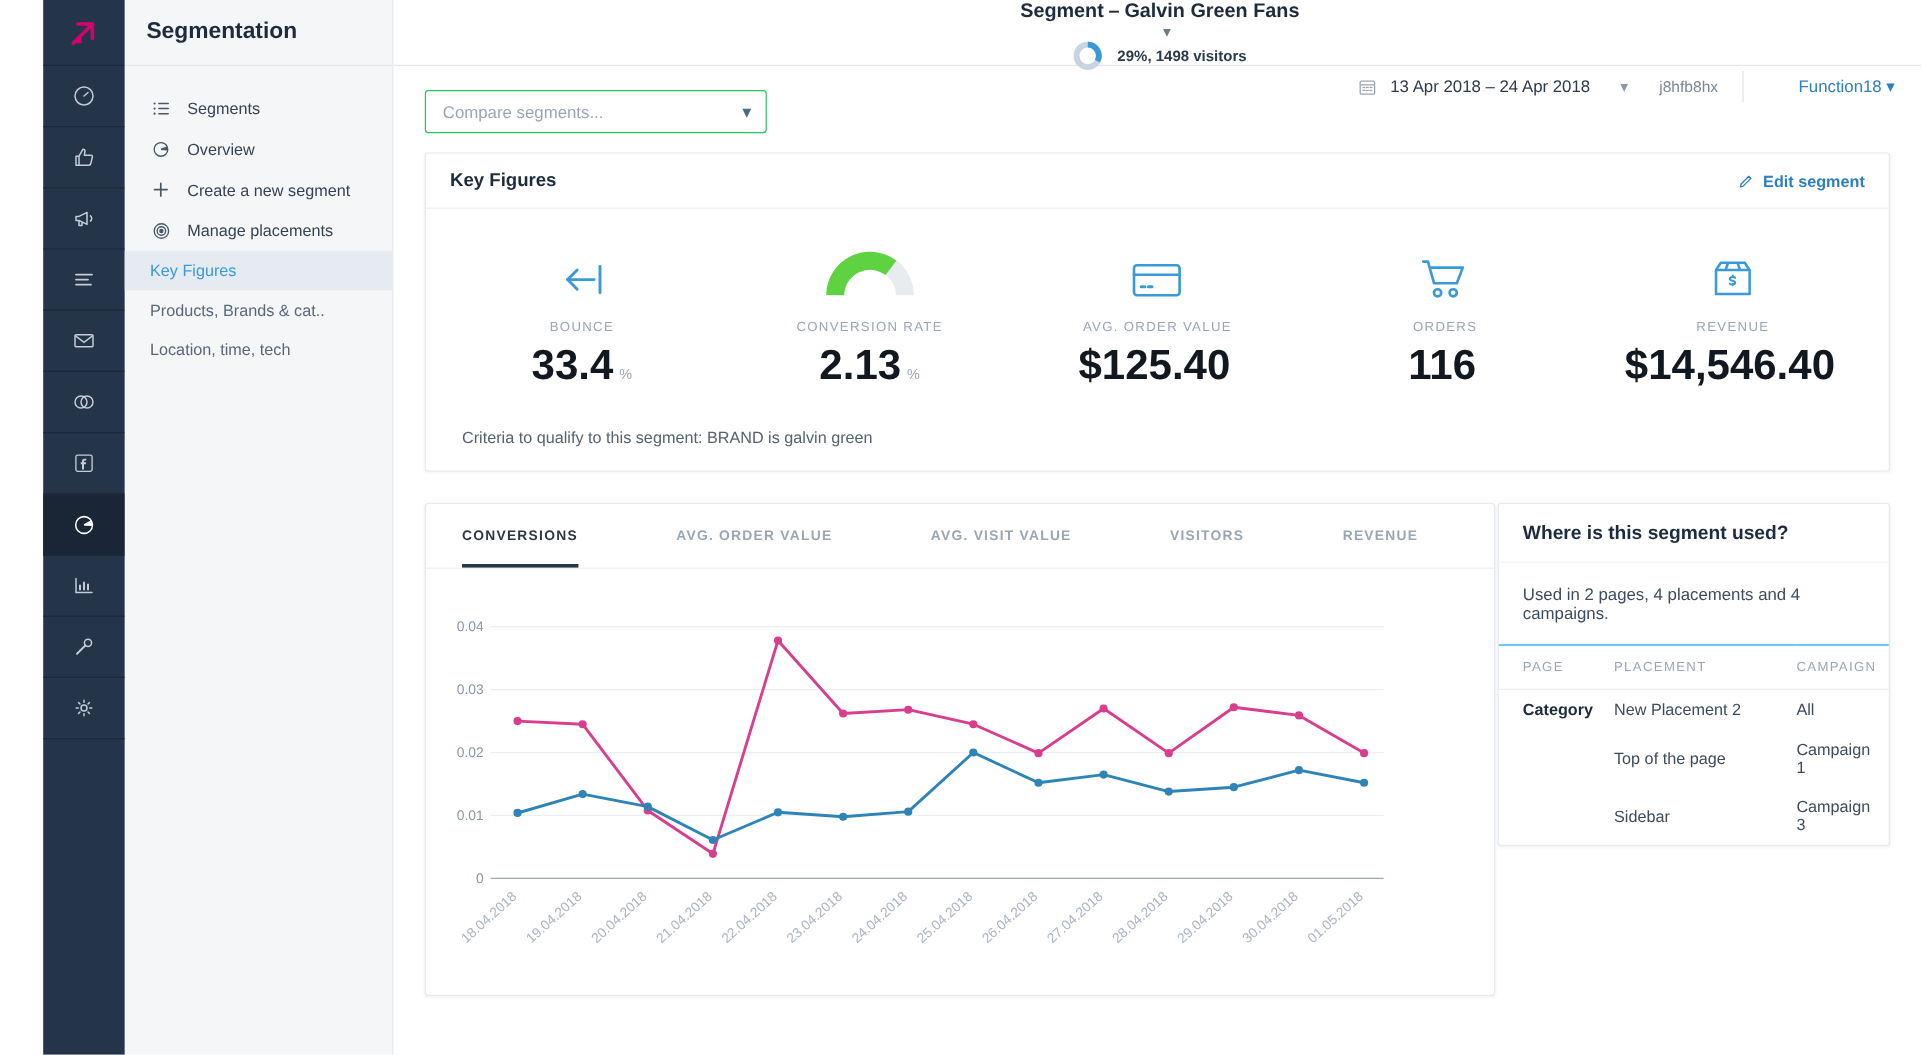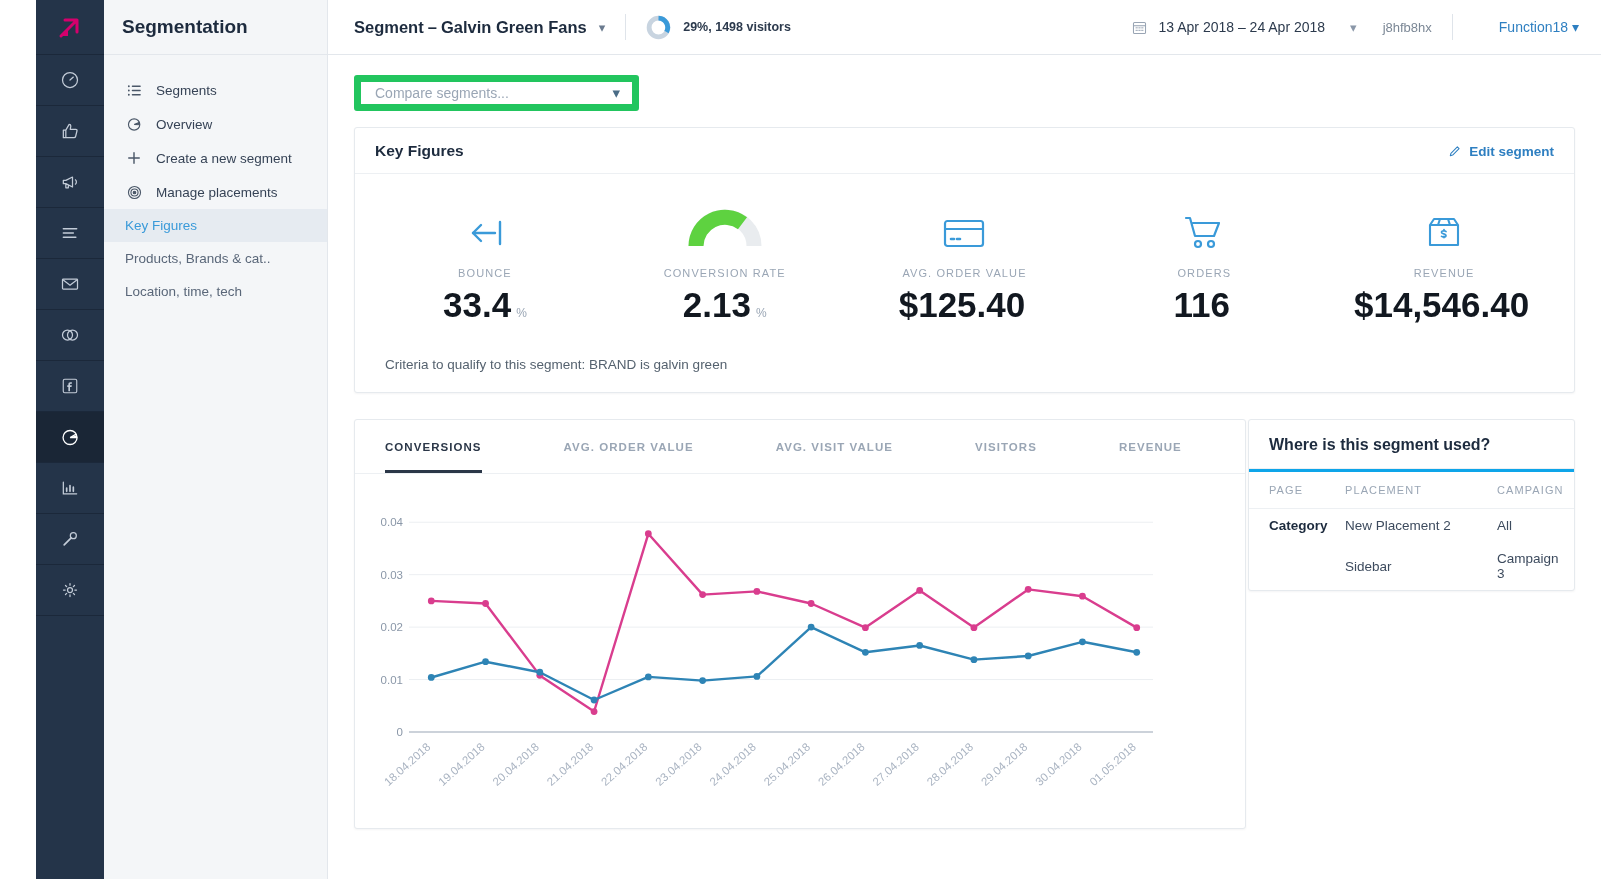--- a/index.html
+++ b/index.html
@@ -52,21 +52,21 @@
   .otp-line { height:1px; background:#d9dfe6; flex:1; }
   .sub-item {
     padding: 9px 12px 9px 21px; font-size: 13.5px; color: #5a6779; cursor:pointer;
   }
   .sub-item.active { background: #e6ebf1; color: #3a9ad9; }
 
   
   .main { flex: 1; display: flex; flex-direction: column; min-width: 0; background:#fff; }
   .topbar {
     height: 55px; border-bottom: 1px solid #e3e7ec; display: flex;
-    align-items: center; padding: 0 22px 0 26px; gap: 0;
+    align-items: center; padding: 0 22px 0 26px; gap: 0; flex-direction: column;
   }
   .seg-title { font-size: 16.5px; font-weight: bold; color: #1d2b3e; white-space: nowrap; }
   .seg-title .dash { font-weight: bold; margin: 0 4px; }
   .caret {
     margin-left: 12px; color: #6b7b8f; font-size: 13px; cursor: pointer;
   }
   .vdiv { width:1px; height:26px; background:#dfe4ea; margin: 0 20px; }
   .donut-wrap { display:flex; align-items:center; gap:12px; }
   .visitors-text { font-size: 12.5px; font-weight:bold; color:#2c3a4d; white-space:nowrap;}
   .top-right { margin-left:auto; display:flex; align-items:center; gap:0; }
@@ -74,21 +74,21 @@
   .dr-caret { color:#8a97a8; margin-left:14px; font-size:13px;}
   .acct { font-size:13px; color:#7b8795; margin-left:26px; }
   .func { font-size:14px; color:#2e7fc1; margin-left:26px; cursor:pointer; white-space:nowrap;}
 
   .content { flex:1; overflow:hidden; padding: 0 0 0 0; }
 
   .row-compare {
     display:flex; align-items:center; padding: 20px 26px 16px 26px;
   }
   .compare-select {
-    width: 285px; height: 36px; border:7px solid #22c55e; border-radius:3px;
+    width: 285px; height: 36px; border:1px solid #22c55e; border-radius:3px;
     background:#fff; display:flex; align-items:center; padding: 0 12px 0 14px;
     color:#9aa6b5; font-size:14px; cursor:pointer;
   }
   .compare-select .chev { margin-left:auto; color:#4a6c86; font-size: 15px;}
   .insights {
     margin-left: auto; margin-right: 12px; font-size:14px; color:#3d4b5e; display:flex; align-items:center; gap:6px;
   }
   .insights a { color:#2e7fc1; text-decoration:none; font-weight:bold; font-size:13.5px;}
   .insights .arw { color:#2e7fc1; font-size:13px; }
 
@@ -129,21 +129,21 @@
   .side-card {
     width: 327px; flex:none; border:1px solid #e6eaee; border-radius:3px; background:#fff;
     box-shadow: 0 1px 2px rgba(30,45,65,.05); align-self:flex-start;
   }
   .side-head { padding: 16px 20px 14px 20px; border-bottom:1px solid #edf0f3; }
   .side-title { font-size:16px; font-weight:bold; color:#1d2b3e; }
   .side-sub { padding: 18px 20px 18px 20px; font-size:14px; color:#3d4b5e; }
   table.usage { width:100%; border-collapse:collapse; }
   table.usage thead th {
     text-align:left; font-size:11px; letter-spacing:1.1px; color:#9aa6b5; font-weight:normal;
-    padding: 12px 6px 12px 0; border-top:3px solid #0ea5e9; border-bottom:1px solid #edf0f3;
+    padding: 12px 6px 12px 0; border-top:1px solid #0ea5e9; border-bottom:1px solid #edf0f3;
   }
   table.usage thead th:first-child { padding-left:20px; }
   table.usage tbody td { font-size:13.5px; color:#3d4b5e; padding: 9px 6px 9px 0; }
   table.usage tbody td:first-child { padding-left:20px; font-weight:bold; color:#1d2b3e; width:96px;}
   table.usage tbody td:nth-child(2) { width:152px; }
   .ax-label { font-size:11.5px; fill:#8a97a8; }
   .xtick { font-size:11.5px; fill:#aab4c2; }
 </style>
 </head>
 <body>
@@ -484,36 +484,42 @@
                 <circle cx="715.4558823529412" cy="157.79555555555555" r="3.4" fill="#2e84b5"></circle>
                 <circle cx="769.7205882352941" cy="168.28444444444443" r="3.4" fill="#2e84b5"></circle>
               </svg>
           </div>
         </div>
 
         <div class="side-card">
           <div class="side-head">
             <span class="side-title">Where is this segment used?</span>
           </div>
+          <div class="side-sub">Used in 2 pages, 4 placements and 4 campaigns.</div>
           <table class="usage">
             <thead>
               <tr>
                 <th>PAGE</th>
                 <th>PLACEMENT</th>
                 <th>CAMPAIGN</th>
               </tr>
             </thead>
             <tbody>
               <tr>
                 <td>Category</td>
                 <td>New Placement 2</td>
                 <td>All</td>
               </tr>
               <tr>
                 <td></td>
+                <td>Top of the page</td>
+                <td>Campaign 1</td>
+              </tr>
+              <tr>
+                <td></td>
                 <td>Sidebar</td>
                 <td>Campaign 3</td>
               </tr>
             </tbody>
           </table>
         </div>
 
       </div>
     </div>
   </div>

